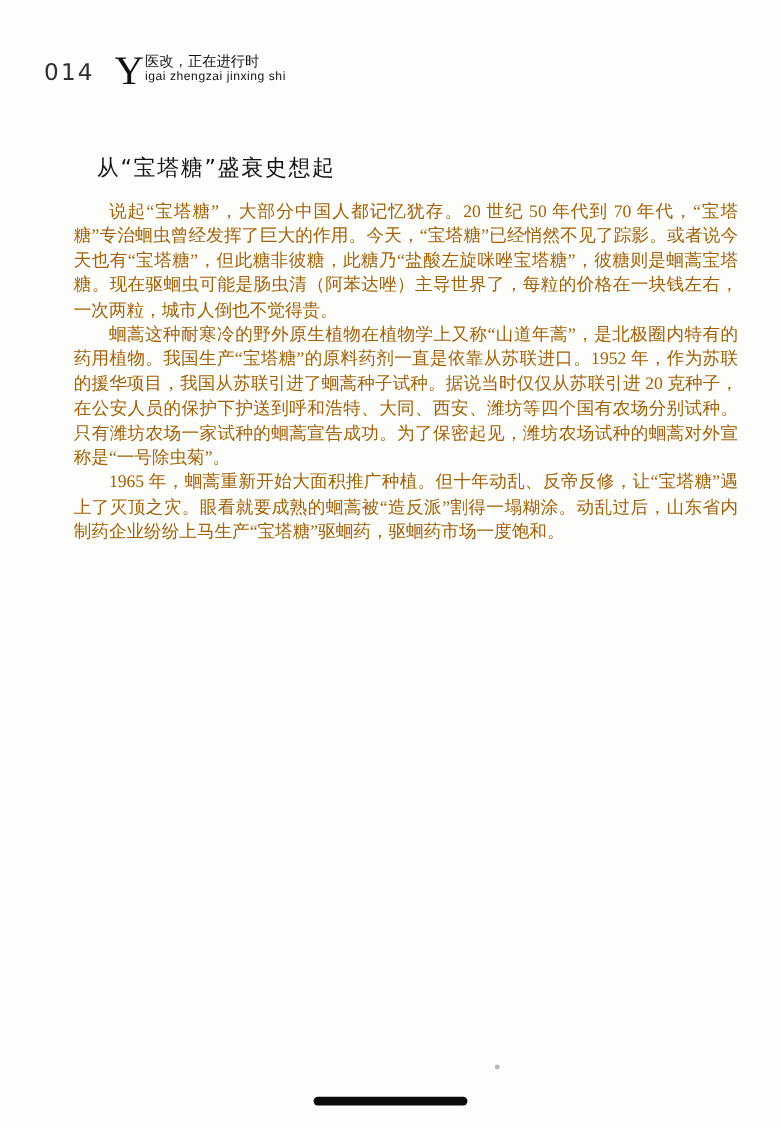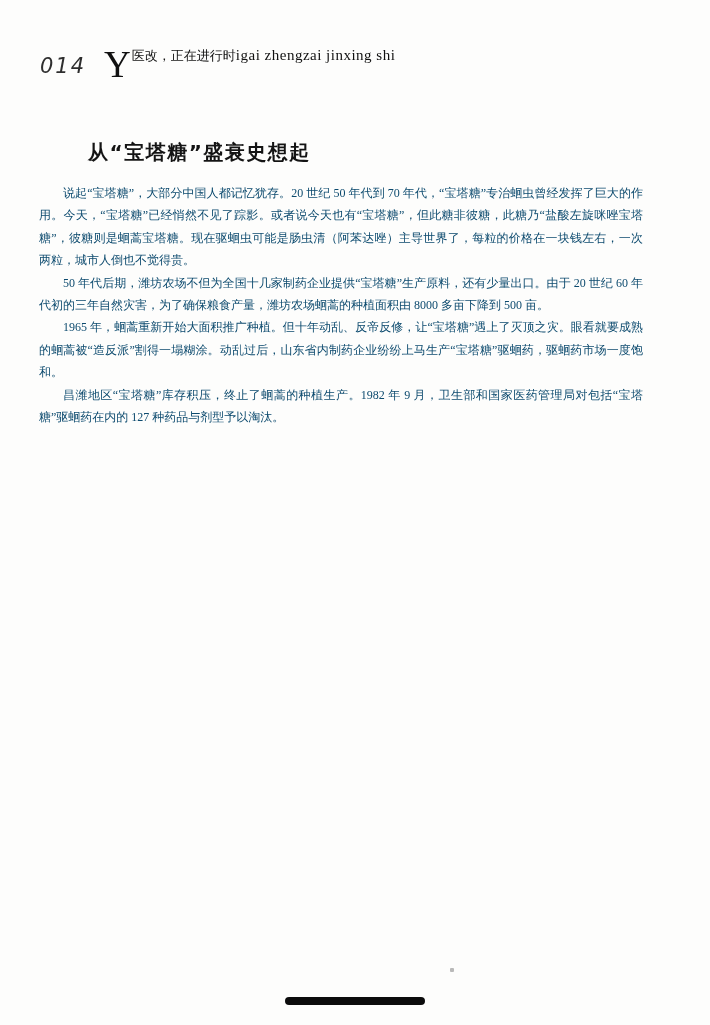--- a/index.html
+++ b/index.html
@@ -13,50 +13,49 @@
   }
   
   .running-head{
     position:absolute;top:48px;left:40px;
     display:flex;align-items:flex-start;
   }
   .folio{
     font-family:"DejaVu Sans","Liberation Sans",sans-serif;
     font-size:21px;letter-spacing:2px;color:#2e2e2e;
     margin-top:6px;
-    font-style:italic;
   }
   .logo{display:flex;margin-left:18px;}
   .logo-initial{
     font-family:"Liberation Serif","DejaVu Serif",serif;
     font-size:37px;line-height:34px;color:#111;
   }
-  .logo-lines{display:flex;flex-direction:row;margin-left:1px;}
+  .logo-lines{display:flex;flex-direction:column;margin-left:1px;}
   .logo-cjk{
     font-size:13px;line-height:15px;color:#111;
     font-family:"Liberation Serif","DejaVu Serif",serif;
   }
   .logo-pinyin{
-    font-size:15px;line-height:14px;color:#111;
+    font-size:11px;line-height:14px;color:#111;
     letter-spacing:0.5px;
-    font-family:Liberation Serif, serif;
+    font-family:Liberation Sans, sans-serif;
   }
   
   .chapter-title{
     position:absolute;top:126px;left:88px;
     font-family:"DejaVu Sans","Liberation Sans",sans-serif;
-    font-weight:bold;font-size:20px;color:#141414;
+    font-weight:normal;font-size:20px;color:#141414;
     letter-spacing:1.5px;
   }
   
   .article{
-    position:absolute;top:182px;left:39px;width:604px;
-    font-size:12px;line-height:22.4px;
+    position:absolute;top:182px;left:67px;width:604px;
+    font-size:16px;line-height:22.4px;
     text-align:justify;
-    color:#0c4a6e;
+    color:#a16207;
   }
   .article p{margin:0;text-indent:2em;}
   
   .speck{
     position:absolute;left:450px;top:968px;
     width:4px;height:4px;background:#b9b9b9;border-radius:1px;
   }
   .footer-bar{
     position:absolute;left:285px;top:997px;
     width:140px;height:8px;background:#0c0c0c;border-radius:4px;
@@ -73,19 +72,18 @@
       <span class="logo-cjk">医改，正在进行时</span>
       <span class="logo-pinyin">igai zhengzai jinxing shi</span>
     </span>
   </div>
 </div>
 
 <h1 class="chapter-title">从“宝塔糖”盛衰史想起</h1>
 
 <div class="article">
   <p>说起“宝塔糖”，大部分中国人都记忆犹存。20 世纪 50 年代到 70 年代，“宝塔糖”专治蛔虫曾经发挥了巨大的作用。今天，“宝塔糖”已经悄然不见了踪影。或者说今天也有“宝塔糖”，但此糖非彼糖，此糖乃“盐酸左旋咪唑宝塔糖”，彼糖则是蛔蒿宝塔糖。现在驱蛔虫可能是肠虫清（阿苯达唑）主导世界了，每粒的价格在一块钱左右，一次两粒，城市人倒也不觉得贵。</p>
-  <p>50 年代后期，潍坊农场不但为全国十几家制药企业提供“宝塔糖”生产原料，还有少量出口。由于 20 世纪 60 年代初的三年自然灾害，为了确保粮食产量，潍坊农场蛔蒿的种植面积由 8000 多亩下降到 500 亩。</p>
+  <p>蛔蒿这种耐寒冷的野外原生植物在植物学上又称“山道年蒿”，是北极圈内特有的药用植物。我国生产“宝塔糖”的原料药剂一直是依靠从苏联进口。1952 年，作为苏联的援华项目，我国从苏联引进了蛔蒿种子试种。据说当时仅仅从苏联引进 20 克种子，在公安人员的保护下护送到呼和浩特、大同、西安、潍坊等四个国有农场分别试种。只有潍坊农场一家试种的蛔蒿宣告成功。为了保密起见，潍坊农场试种的蛔蒿对外宣称是“一号除虫菊”。</p>
   <p>1965 年，蛔蒿重新开始大面积推广种植。但十年动乱、反帝反修，让“宝塔糖”遇上了灭顶之灾。眼看就要成熟的蛔蒿被“造反派”割得一塌糊涂。动乱过后，山东省内制药企业纷纷上马生产“宝塔糖”驱蛔药，驱蛔药市场一度饱和。</p>
-  <p>昌潍地区“宝塔糖”库存积压，终止了蛔蒿的种植生产。1982 年 9 月，卫生部和国家医药管理局对包括“宝塔糖”驱蛔药在内的 127 种药品与剂型予以淘汰。</p>
 </div>
 
 <div class="speck"></div>
 <div class="footer-bar"></div>
 
 </body></html>

